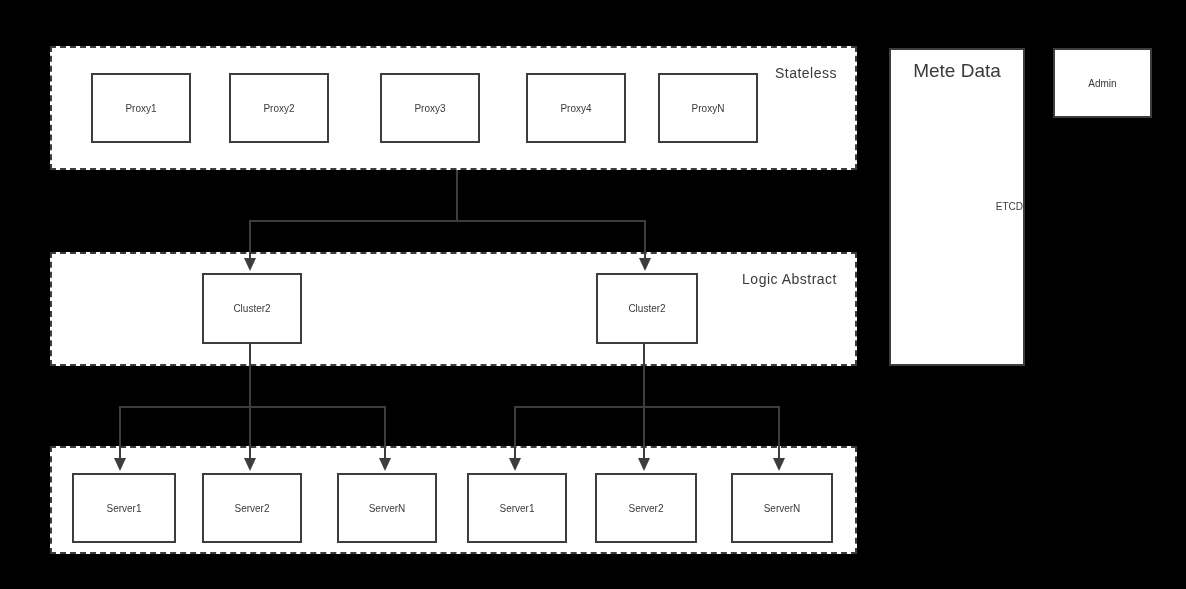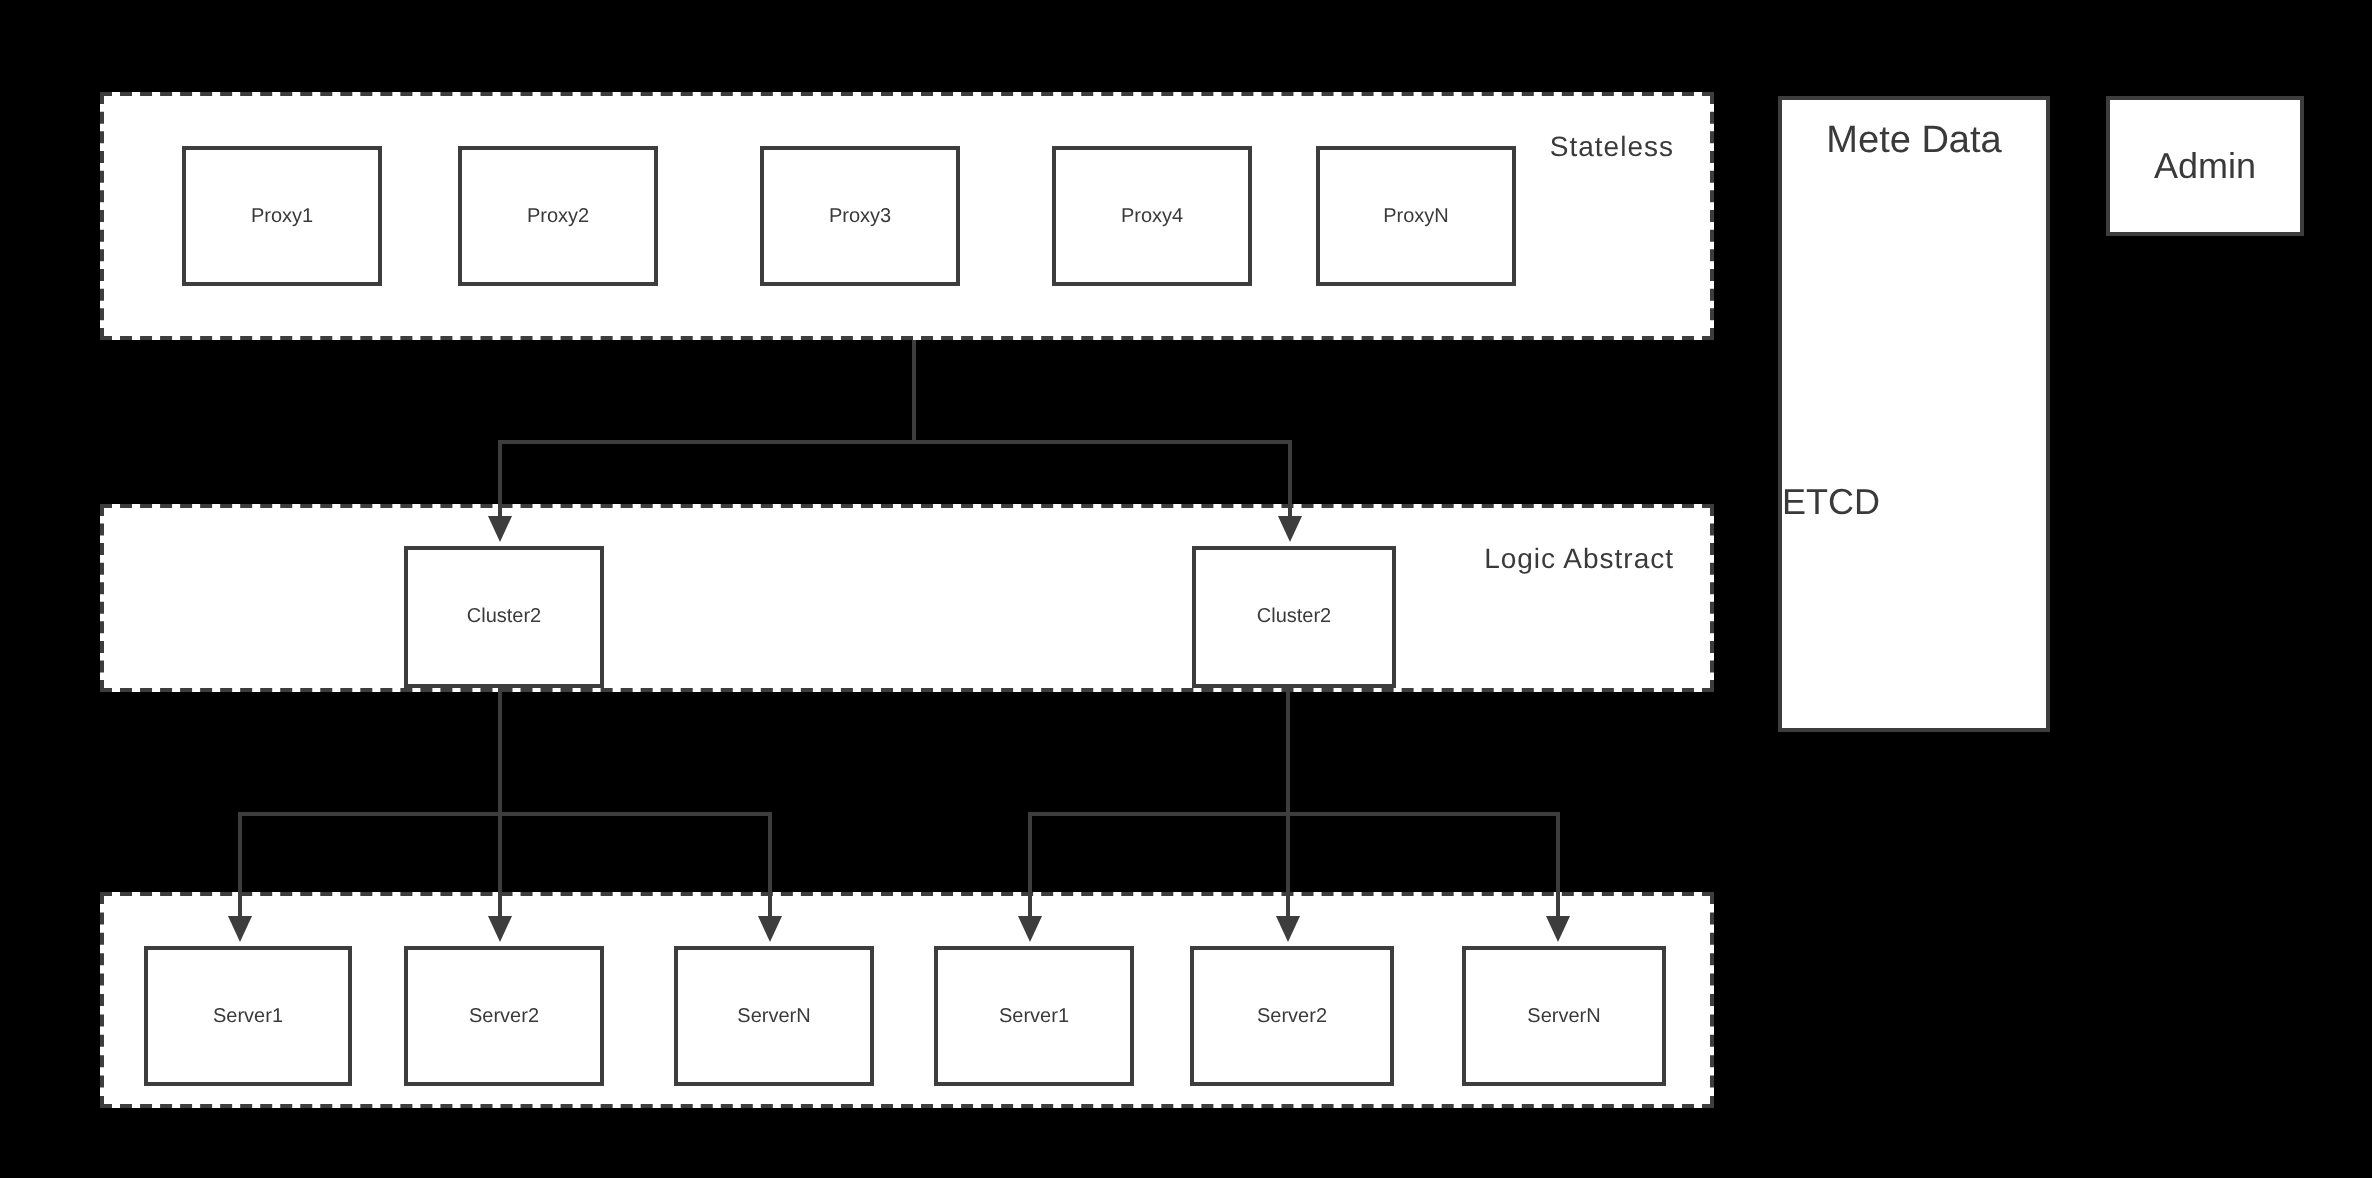--- a/index.html
+++ b/index.html
@@ -64,52 +64,51 @@
     width: 100%;
     text-align: center;
     font-size: 19px;
     color: var(--text);
   }
   .panel-item {
     position: absolute;
     top: 151px;
     left: 0;
     width: 100%;
-    text-align: left;
-    font-size: 18px;
-    color: var(--text);
-    margin-top: 40px;
+    text-align: right;
+    font-size: 10px;
+    color: var(--text);
   }
   .admin-box {
     position: absolute;
     background: var(--surface);
     border: 2px solid var(--line);
     display: flex;
     align-items: center;
     justify-content: center;
-    font-size: 18px;
+    font-size: 10px;
     color: var(--text);
   }
   
   .edge {
     position: absolute;
     background: var(--line);
   }
   .arrowhead {
     position: absolute;
     width: 0;
     height: 0;
     border-left: 6px solid transparent;
     border-right: 6px solid transparent;
     border-top: 13px solid var(--line);
   }
 
   
   #layer-stateless { left: 50px;  top: 46px;  width: 807px; height: 124px; }
-  #layer-logic     { left: 50px;  top: 252px; width: 807px; height: 94px; text-align: right; }
+  #layer-logic     { left: 50px;  top: 252px; width: 807px; height: 114px; text-align: right; }
   #layer-servers   { left: 50px;  top: 446px; width: 807px; height: 108px; }
 
   #node-proxy1 { left: 89px;  top: 71px; }
   #node-proxy2 { left: 227px; top: 71px; }
   #node-proxy3 { left: 378px; top: 71px; }
   #node-proxy4 { left: 524px; top: 71px; }
   #node-proxyn { left: 656px; top: 71px; }
 
   #panel-meta { left: 889px;  top: 48px; width: 136px; height: 318px; }
   #box-admin  { left: 1053px; top: 48px; width: 99px;  height: 70px; }

